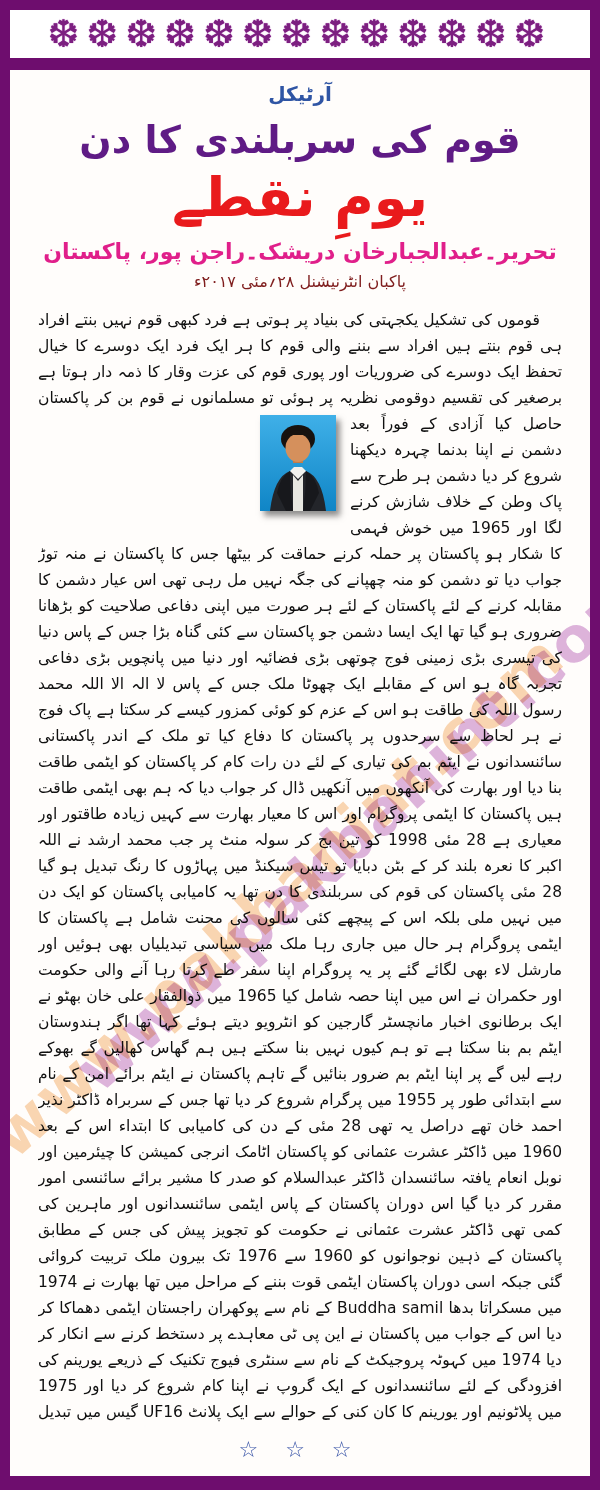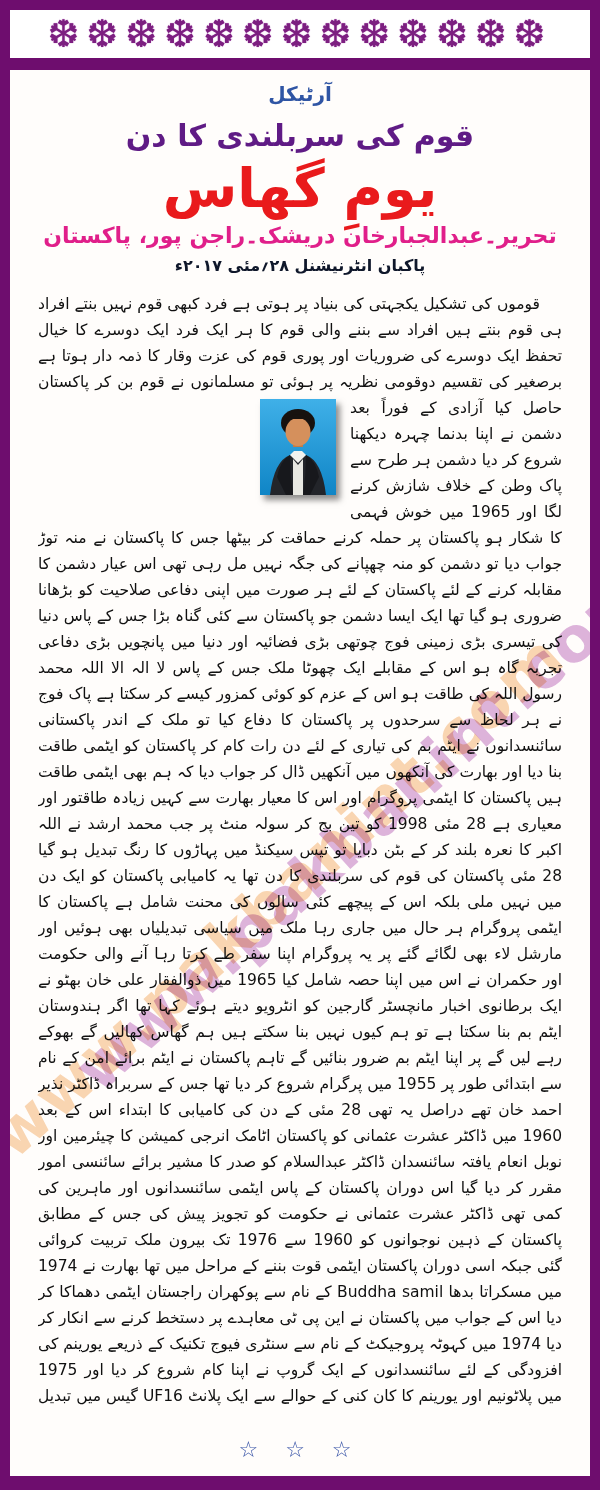--- a/index.html
+++ b/index.html
@@ -15,24 +15,24 @@
   .ornament-row{
     color:#7c1f80;font-size:38px;line-height:38px;letter-spacing:7px;white-space:nowrap;
     text-shadow:0 0 1px #a94fae;
   }
   .page{
     position:absolute;top:70px;left:10px;right:10px;bottom:14px;background:#fffdfb;
     overflow:hidden;
   }
   .header{ text-align:center; }
   .category{margin-top:12px;font-size:20px;font-weight:bold;color:#2f55a4;}
-  .kicker{margin-top:12px;font-size:30px;font-weight:bold;color:#5f1b85;}
+  .kicker{margin-top:12px;font-size:38px;font-weight:bold;color:#5f1b85;}
   .page-title{margin-top:4px;font-size:54px;font-weight:900;color:#e91a1c;letter-spacing:1px;}
-  .byline{margin-top:3px;font-size:22px;font-weight:bold;color:#e01f8a;}
-  .publication{margin-top:8px;font-size:16px;font-weight:bold;color:#0f172a;}
+  .byline{margin-top:10px;font-size:22px;font-weight:bold;color:#e01f8a;}
+  .publication{margin-top:8px;font-size:16px;font-weight:normal;color:#7f1d1d;}
   .article-body{
     direction:rtl;text-align:justify;color:#101010;
     margin:16px 28px 0 28px;font-size:15.5px;line-height:26px;
     max-height:1118px;overflow:hidden;
   }
   .article-body p{margin:0;text-indent:22px;}
   .photo-wrap{
     float:left;width:76px;height:96px;margin:4px 14px 6px 222px;
     box-shadow:4px 5px 6px rgba(50,50,50,.55);background:#189ad8;
   }
@@ -59,21 +59,21 @@
   </div>
 
   <div class="page">
 
     <div class="wm wm-pink">www.pakbanint.com</div>
     <div class="wm wm-orange">www.pakbanint.com</div>
 
     <div class="header">
       <div class="category">آرٹیکل</div>
       <div class="kicker">قوم کی سربلندی کا دن</div>
-      <div class="page-title">یومِ گھاس</div>
+      <div class="page-title">یومِ نقطے</div>
       <div class="byline">تحریر۔عبدالجبارخان دریشک۔راجن پور، پاکستان</div>
       <div class="publication">پاکبان انٹرنیشنل ۲۸؍مئی ۲۰۱۷ء</div>
     </div>
 
     <div class="article-body">
       <p><span>قوموں کی تشکیل یکجہتی کی بنیاد پر ہوتی ہے فرد کبھی قوم نہیں بنتے افراد ہی قوم بنتے ہیں افراد سے بننے والی قوم کا ہر ایک فرد ایک دوسرے کا خیال تحفظ ایک دوسرے کی ضروریات اور پوری قوم کی عزت وقار کا ذمہ دار ہوتا ہے برصغیر کی تقسیم دوقومی نظریہ پر ہوئی تو</span>
         <span class="photo-wrap">
             <svg width="76" height="96" viewBox="0 0 76 96" xmlns="http://www.w3.org/2000/svg">
           <defs>
             <linearGradient id="bgGrad" x1="0" y1="0" x2="0" y2="1">

